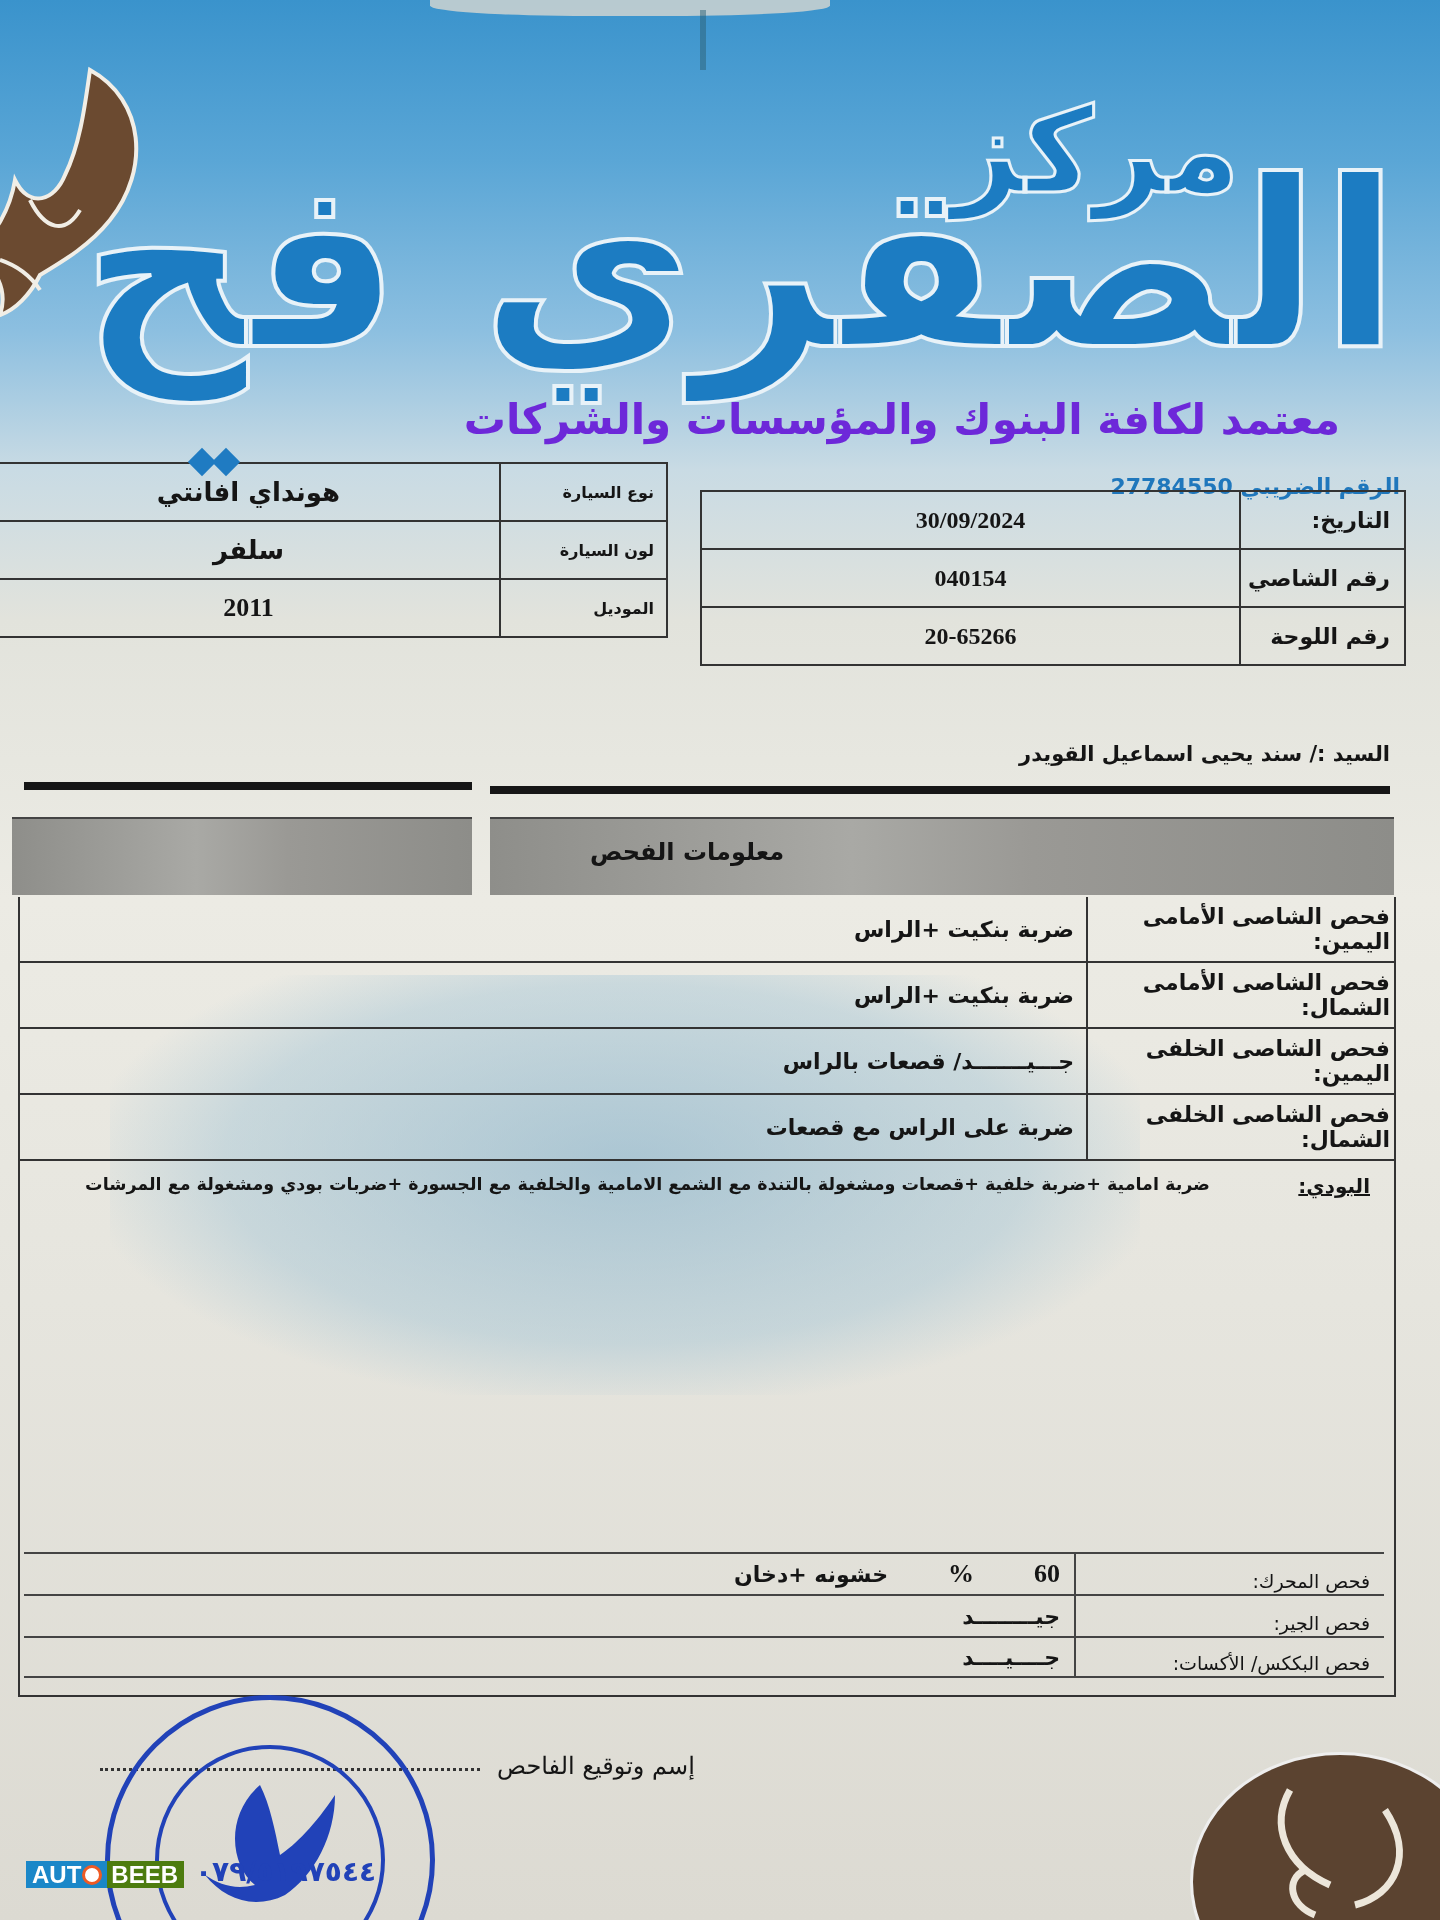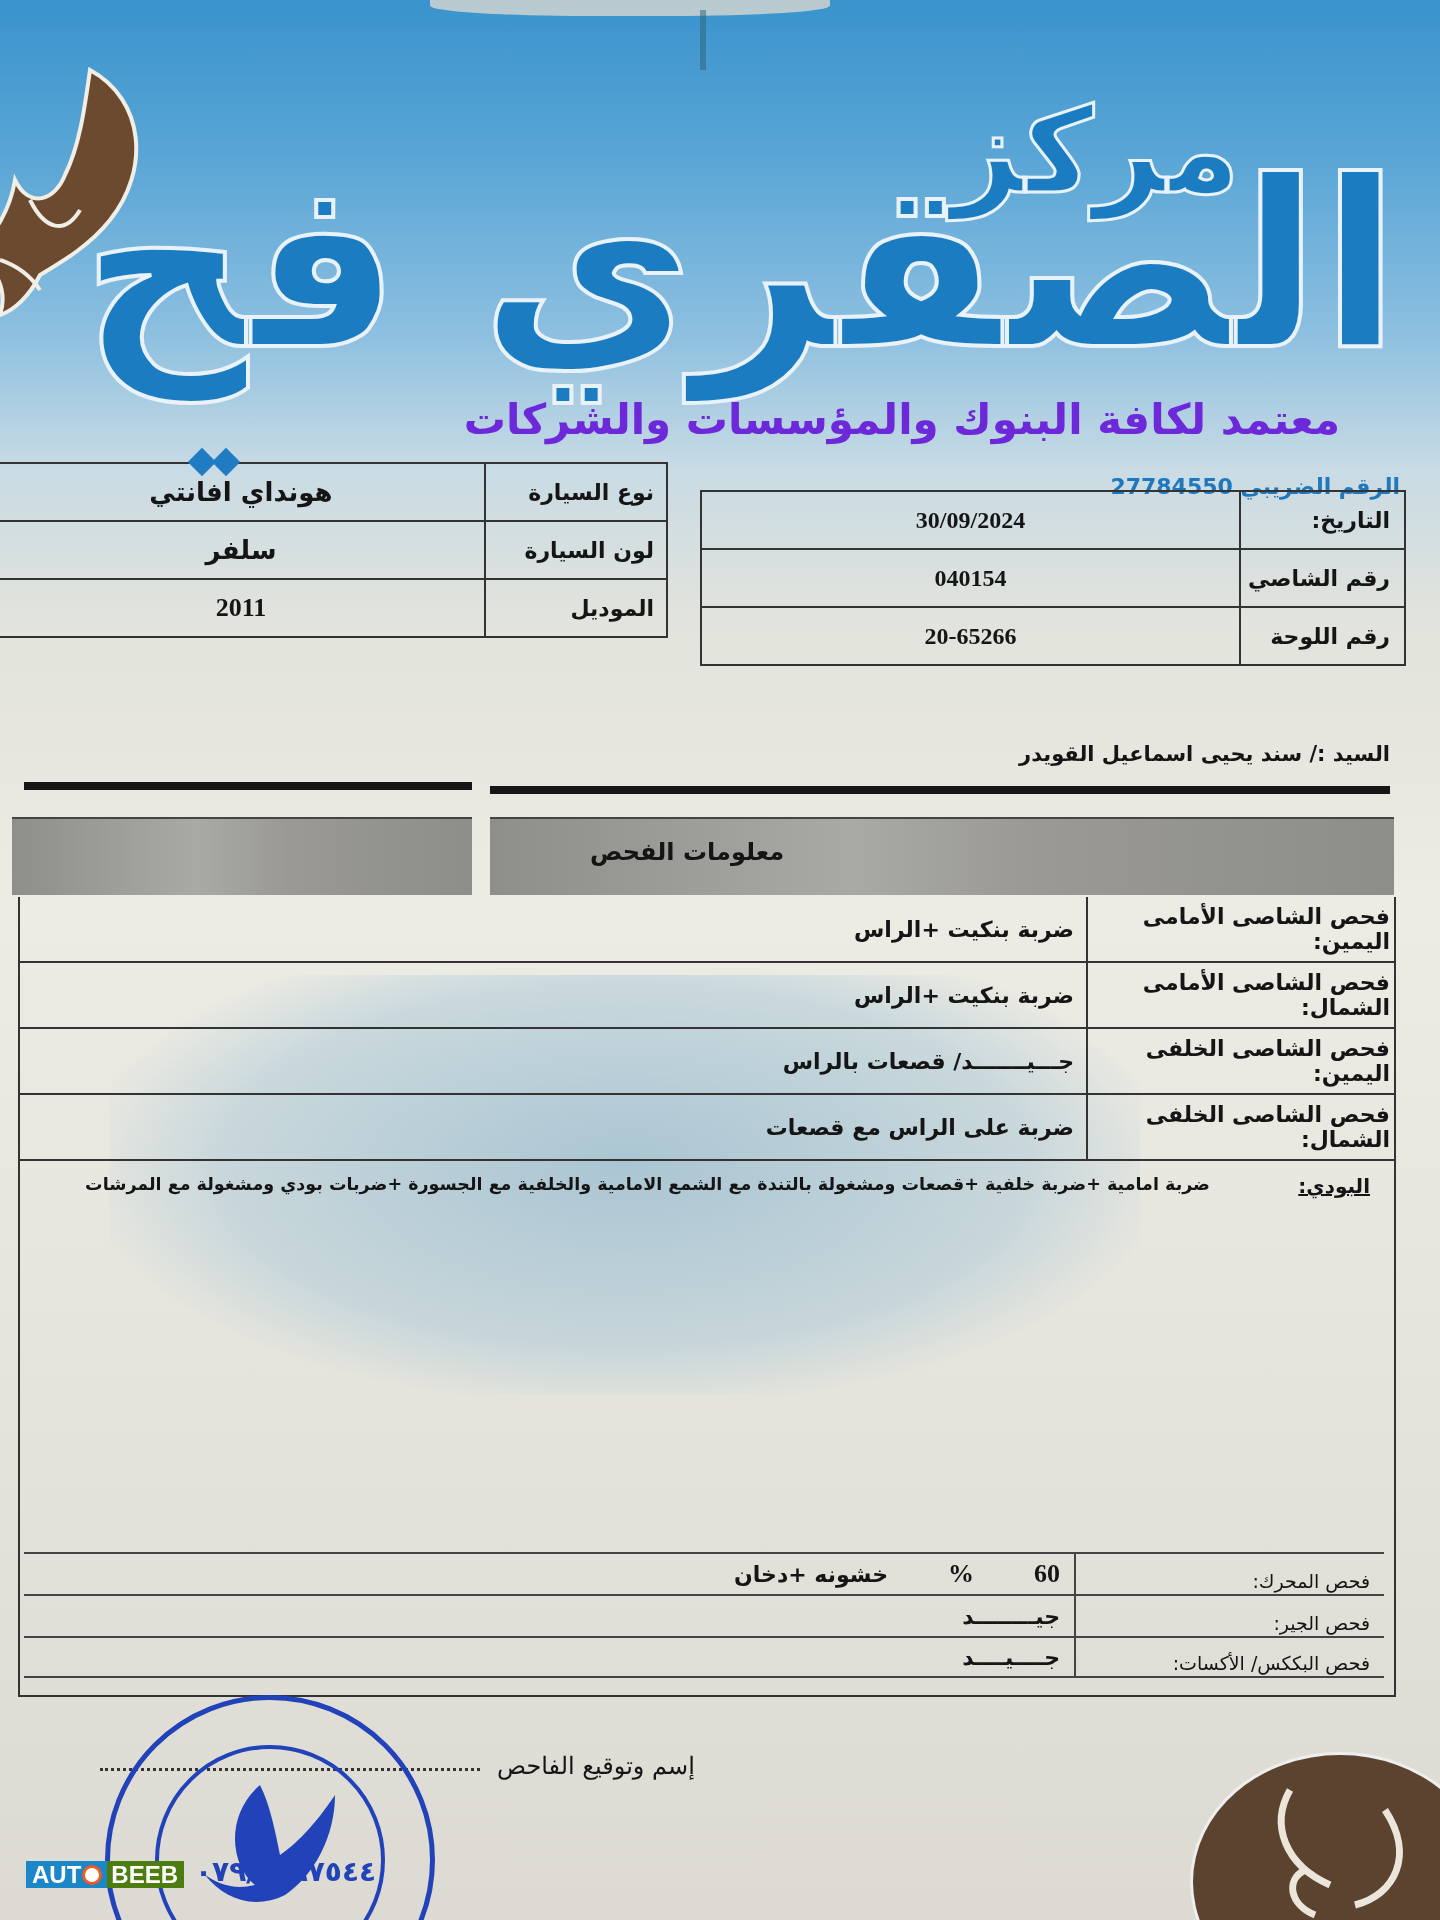--- a/index.html
+++ b/index.html
@@ -36,21 +36,21 @@
   }
   .tax {
     right: 40px; top: 474px; font-size: 22px; color: #1f77bc; font-weight: bold; direction: rtl;
   }
   table.info { border-collapse: collapse; direction: rtl; }
   table.info td { border: 2px solid #333; height: 58px; font-weight: bold; }
   .info-right { left: 700px; top: 490px; width: 706px; }
   .info-right td.lbl { width: 165px; font-size: 22px; padding-right: 14px; text-align: right; }
   .info-right td.val { font-size: 24px; text-align: center; font-family: "Liberation Serif", serif; }
   .info-left { left: -4px; top: 462px; width: 672px; }
-  .info-left td.lbl { width: 182px; font-size: 22px; padding-right: 12px; text-align: right; }
+  .info-left td.lbl { width: 167px; font-size: 16px; padding-right: 12px; text-align: right; }
   .info-left td.val { font-size: 26px; text-align: center; }
   .info-left td.val.num { font-family: "Liberation Serif", serif; }
   .diamond { display: inline-block; width: 20px; height: 20px; background: #1f7bc2; transform: rotate(45deg); margin: 0 2px; }
   .sayed { right: 50px; top: 742px; font-size: 21px; font-weight: bold; direction: rtl; }
   .rule-thick { top: 782px; height: 8px; background: #161616; }
   .gray-head { top: 817px; height: 78px; background: linear-gradient(90deg, #8e8e8a, #a9a9a5 40%, #9a9995 60%, #8d8d89); border-top: 2px solid #444; }
   .gray-title { left: 590px; top: 838px; font-size: 24px; font-weight: bold; direction: rtl; }
   .sheet-box { left: 18px; top: 897px; width: 1378px; height: 800px; border: 2px solid #333; border-top: none; }
   .car-img {
     left: 110px; top: 975px; width: 1030px; height: 420px;

